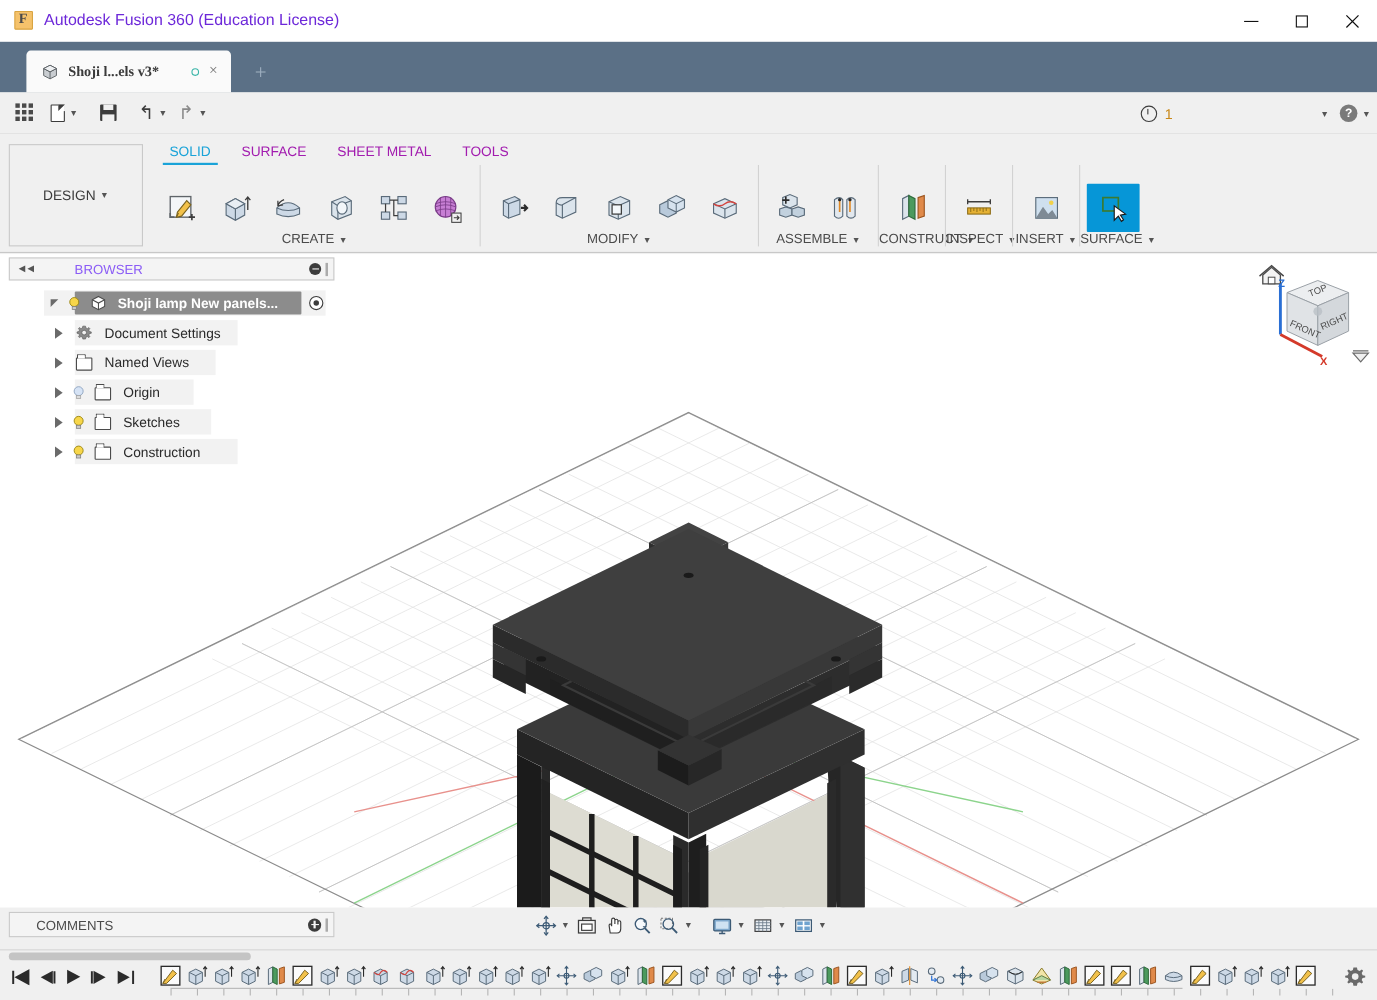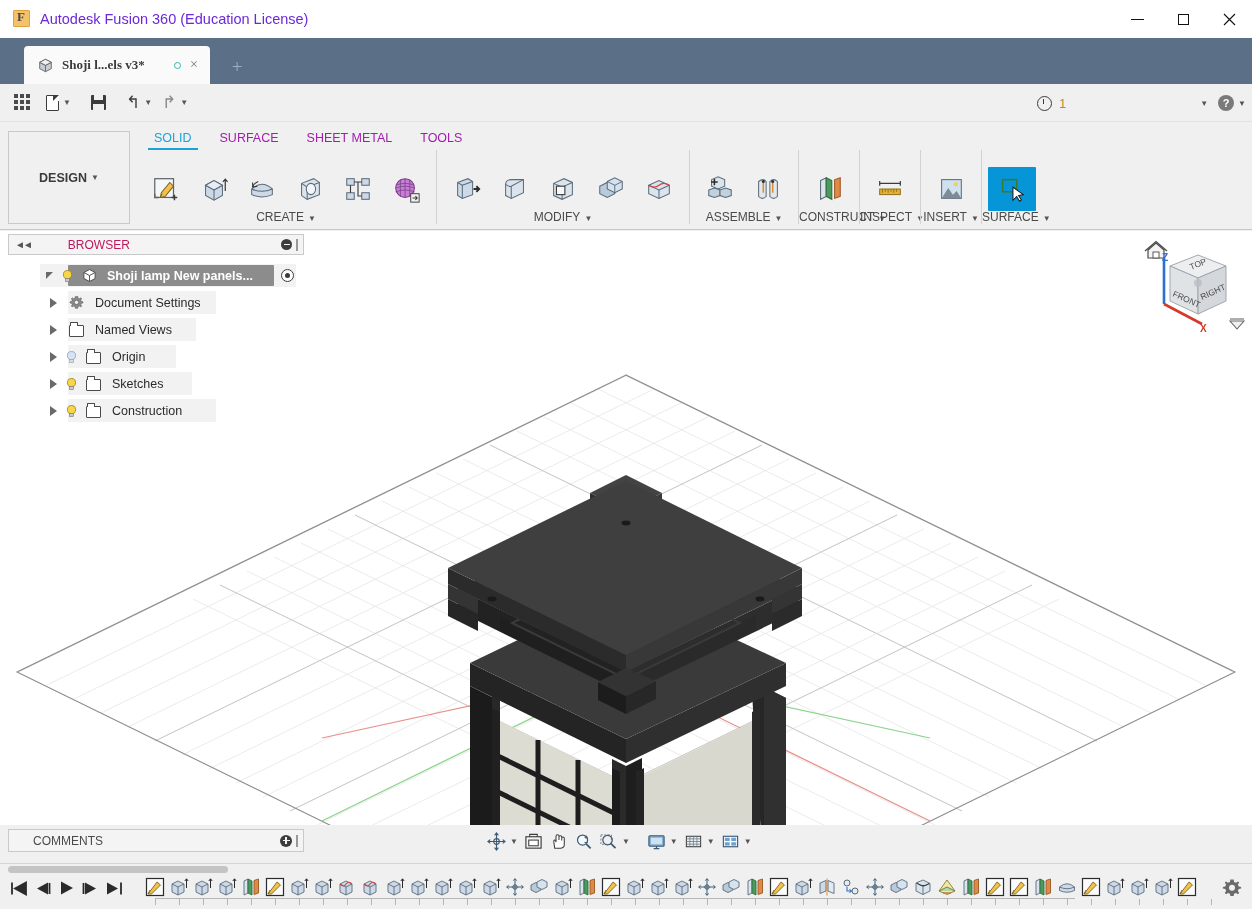--- a/index.html
+++ b/index.html
@@ -123,21 +123,21 @@
   
   .ribbon {
     position: absolute; left: 0; top: 122px; width: 1252px; height: 108px;
     background: #f0f0f0; border-bottom: 1px solid #c8c8c8;
   }
   .design-box {
     position: absolute; left: 8px; top: 9px; width: 122px; height: 93px;
     border: 1px solid #c9c9c9; background: #f0f0f0;
     display: flex; align-items: center; justify-content: center;
   }
-  .design-label { font-size: 12.5px; font-weight: bold; color: #3a3a3a; }
+  .design-label { font-size: 12.5px; font-weight: normal; color: #3a3a3a; }
   .ribtabs { position: absolute; left: 140px; top: 4px; display: flex; }
   .ribtab {
     font-size: 12.5px; color: #a21caf; padding: 5px 14px; position: relative;
   }
   .ribtab.active { color: #1aa3d8; }
   .ribtab.active::after {
     content: ""; position: absolute; left: 8px; right: 8px; bottom: 0;
     height: 2.5px; background: #1aa3d8;
   }
   .panels { position: absolute; left: 136px; top: 28px; display: flex; height: 74px; }
@@ -155,21 +155,21 @@
   .panel-title .caret { font-size: 8px; }
   .icn { width: 32px; height: 30px; }
 
   
   .browser-head {
     position: absolute; left: 8px; top: 234px; width: 296px; height: 21px;
     background: #f4f4f4; border: 1px solid #c9c9c9;
     display: flex; align-items: center;
   }
   .bh-collapse { font-size: 10px; color: #555; margin-left: 6px; letter-spacing: -2px; }
-  .bh-title { font-size: 12px; color: #be185d; margin-left: 10px; flex: 1; padding-left: 27px; }
+  .bh-title { font-size: 12px; color: #8b5cf6; margin-left: 10px; flex: 1; padding-left: 27px; }
   .bh-min {
     width: 11px; height: 11px; border-radius: 50%; background: #3c3c3c;
     margin-right: 4px; position: relative;
   }
   .bh-min::after {
     content: ""; position: absolute; left: 2.5px; top: 5px;
     width: 6px; height: 1.4px; background: #f4f4f4;
   }
   .bh-grip {
     width: 2px; height: 12px; border-left: 1px solid #999;

